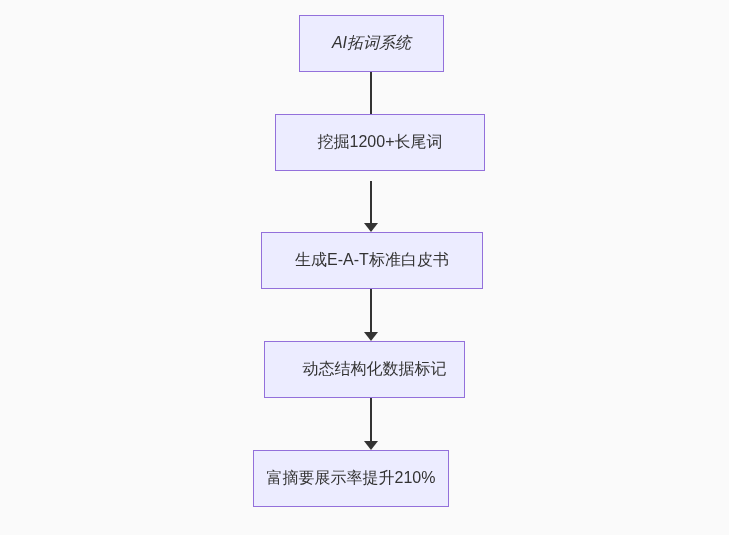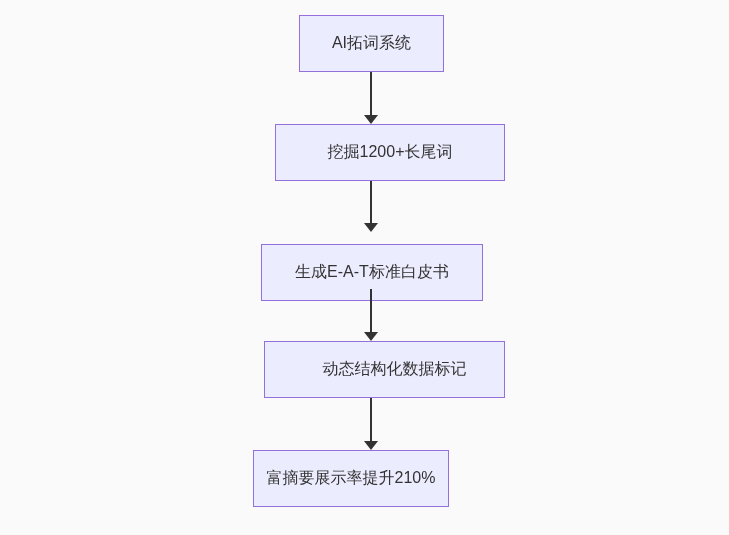--- a/index.html
+++ b/index.html
@@ -26,24 +26,24 @@
     background: var(--node-fill);
     border: 1px solid var(--node-border);
     color: var(--text);
     font-size: 16px;
     display: flex;
     align-items: center;
     justify-content: center;
     text-align: center;
     white-space: nowrap;
   }
-  #node-1 { left: 299px; top: 15px;  width: 145px; height: 57px; }
-  #node-2 { left: 275px; top: 124px; width: 230px; height: 57px; }
-  #node-3 { left: 261px; top: 244px; width: 222px; height: 57px; }
-  #node-4 { left: 264px; top: 341px; width: 241px; height: 57px; padding-left: 20px; }
+  #node-1 { left: 299px; top: 15px;  width: 145px; height: 57px; font-style: italic; }
+  #node-2 { left: 275px; top: 114px; width: 210px; height: 57px; }
+  #node-3 { left: 261px; top: 232px; width: 222px; height: 57px; }
+  #node-4 { left: 264px; top: 341px; width: 201px; height: 57px; padding-left: 20px; }
   #node-5 { left: 253px; top: 450px; width: 196px; height: 57px; }
 
   .edge-line {
     position: absolute;
     left: 370px;
     width: 2px;
     background: var(--arrow);
   }
   .edge-head {
     position: absolute;

